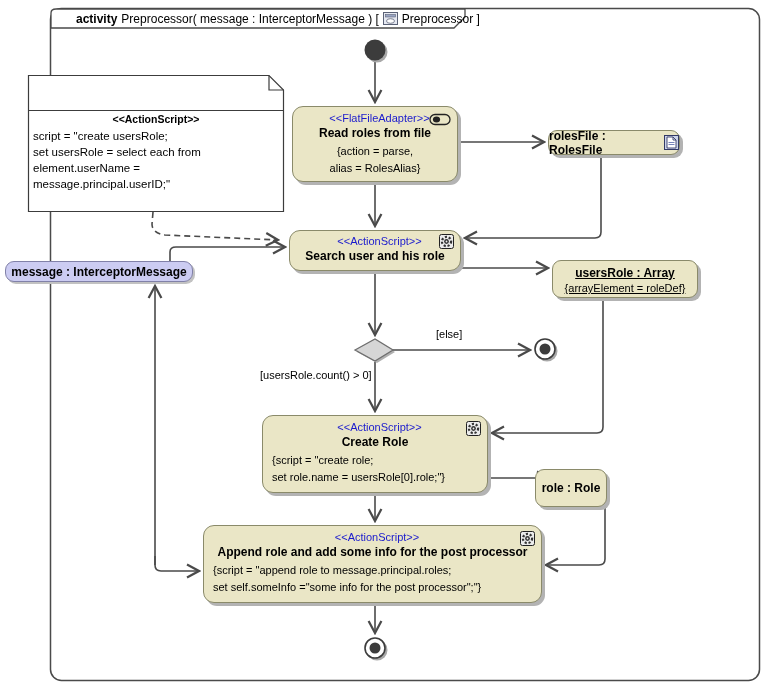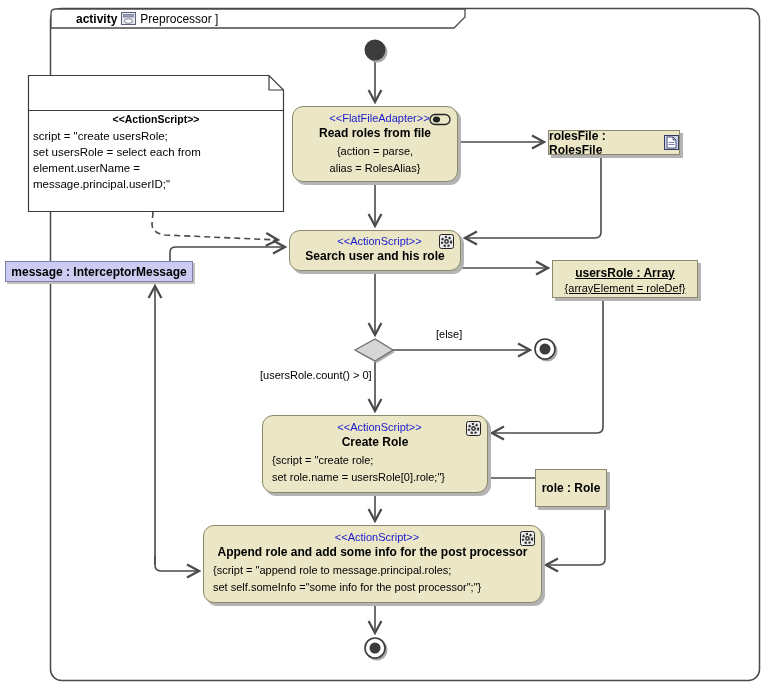--- a/index.html
+++ b/index.html
@@ -1,21 +1,21 @@
 <!DOCTYPE html>
 <html><head>
 <meta charset="utf-8">
 <style>
   html,body{margin:0;padding:0;background:#fff;}
   #canvas{
     position:relative;width:771px;height:696px;background:#ffffff;
     font-family:"Liberation Sans",sans-serif;color:#000;overflow:hidden;
   }
   .layer{position:absolute;left:0;top:0;z-index:1;}
-  .node{position:absolute;z-index:2;box-sizing:border-box;}
+  .node{position:absolute;z-index:2;box-sizing:border-box;border-radius:9px;}
   .action{
     background:#eae6c6;border:1.5px solid #8a8a6a;border-radius:11px;
     box-shadow:3px 3px 0 #b3b3b3;text-align:center;font-size:11px;
   }
   .stereo{color:#1a1acd;font-size:11px;margin-top:5px;margin-left:9px;}
   .ntitle{font-weight:bold;font-size:12px;margin-top:2px;}
   .nbody{margin-top:3px;line-height:17px;font-size:11px;}
   .nbody.left{text-align:left;padding-left:9px;}
   .cicon{position:absolute;top:5px;right:6px;line-height:0;}
   .obj{
@@ -98,20 +98,21 @@
     <circle cx="545" cy="349" r="10" fill="#ffffff" stroke="#3c3c3c" stroke-width="1.6"></circle>
     <circle cx="545" cy="349" r="5.5" fill="#3c3c3c"></circle>
 
     <circle cx="377" cy="650" r="10.5" fill="#a8a8a8"></circle>
     <circle cx="375" cy="648" r="10" fill="#ffffff" stroke="#3c3c3c" stroke-width="1.6"></circle>
     <circle cx="375" cy="648" r="5.5" fill="#3c3c3c"></circle>
   </svg>
 
   <div class="frame-title">
     <b>activity</b>
+    <span>Preprocessor( message : InterceptorMessage ) [</span>
     <span class="cicon" style="position:static">
       <svg width="15" height="15" viewBox="0 0 15 15">
         <rect x="0.5" y="1.5" width="14" height="12" fill="#e6e9f2" stroke="#5a6176"></rect>
         <rect x="2.5" y="3.5" width="10" height="2.5" fill="#9aa5c4" stroke="#5a6176" stroke-width="0.6"></rect>
         <ellipse cx="7.5" cy="10" rx="4" ry="2.3" fill="#fff" stroke="#5a6176" stroke-width="0.8"></ellipse>
       </svg>
     </span>
     <span>Preprocessor ]</span>
   </div>
 

